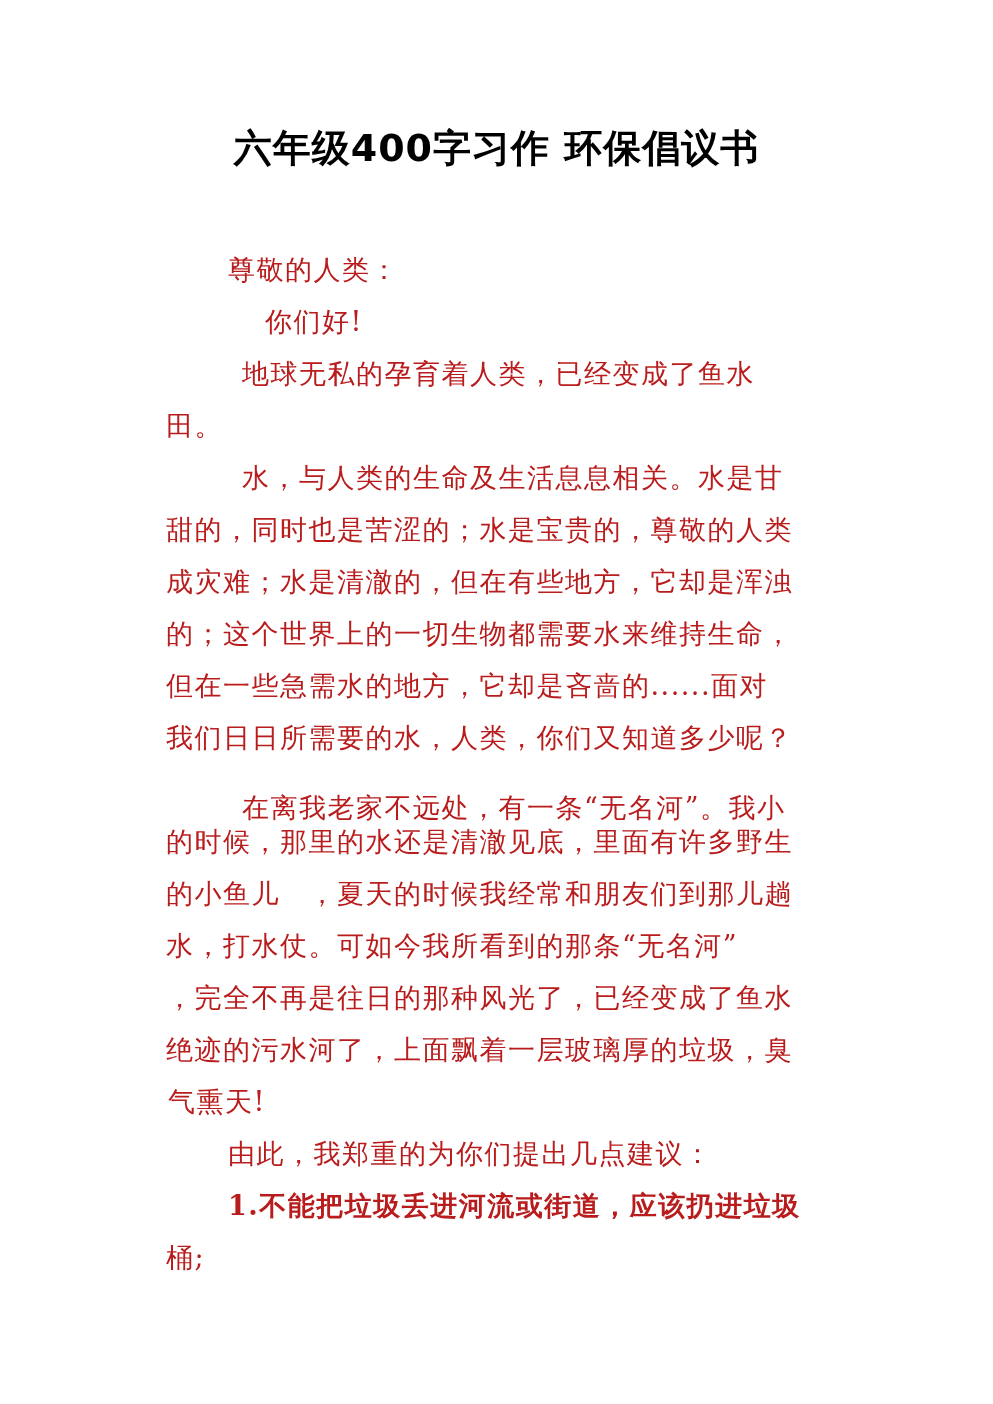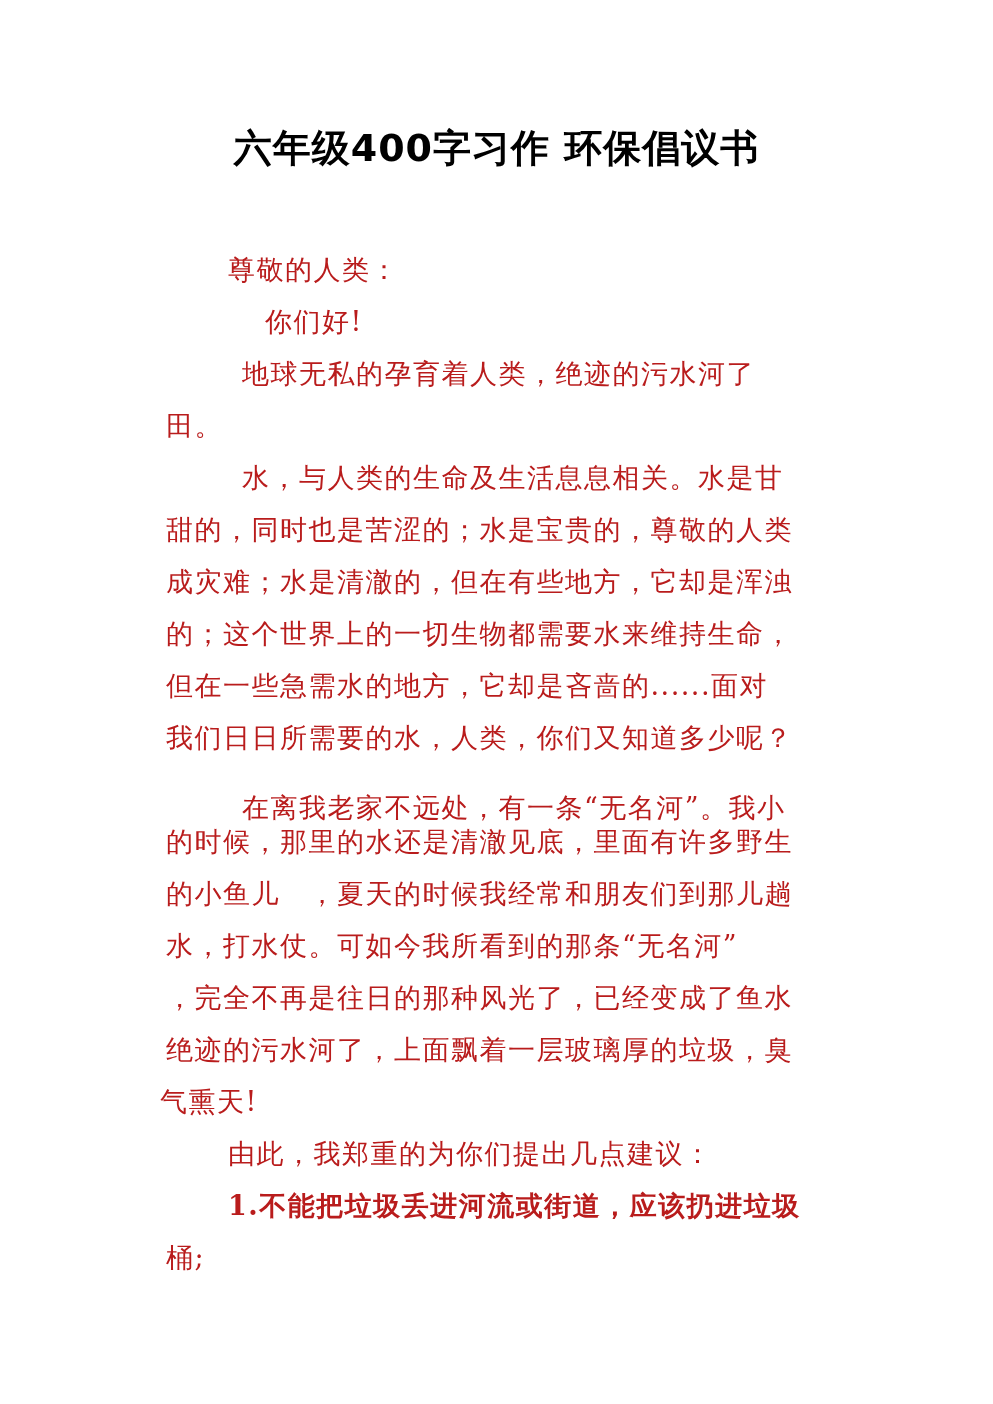--- a/index.html
+++ b/index.html
@@ -45,32 +45,32 @@
     }
   </style>
 </head>
 <body>
 
 <div class="page">
   <div class="title">六年级400字习作 环保倡议书</div>
   <div id="body-lines">
       <div class="line" style="left: 228px; top: 250px;">尊敬的人类：</div>
       <div class="line" style="left: 242px; top: 302px; margin-left: 23px;">你们好!</div>
-      <div class="line" style="left: 242px; top: 354px;">地球无私的孕育着人类，绝迹的污水河了</div>
+      <div class="line" style="left: 242px; top: 354px;">地球无私的孕育着人类，已经变成了鱼水</div>
       <div class="line" style="left: 166px; top: 406px;">田。</div>
       <div class="line" style="left: 242px; top: 458px;">水，与人类的生命及生活息息相关。水是甘</div>
       <div class="line" style="left: 166px; top: 510px;">甜的，同时也是苦涩的；水是宝贵的，尊敬的人类</div>
       <div class="line" style="left: 166px; top: 562px; text-align: right;">成灾难；水是清澈的，但在有些地方，它却是浑浊</div>
       <div class="line" style="left: 166px; top: 614px;">的；这个世界上的一切生物都需要水来维持生命，</div>
       <div class="line" style="left: 166px; top: 666px;">但在一些急需水的地方，它却是吝啬的......面对</div>
       <div class="line" style="left: 166px; top: 718px; text-align: center;">我们日日所需要的水，人类，你们又知道多少呢？</div>
       <div class="line" style="left: 242px; top: 788px;">在离我老家不远处，有一条“无名河”。我小</div>
       <div class="line" style="left: 166px; top: 822px;">的时候，那里的水还是清澈见底，里面有许多野生</div>
       <div class="line" style="left: 166px; top: 874px;">的小鱼儿　，夏天的时候我经常和朋友们到那儿趟</div>
       <div class="line" style="left: 166px; top: 926px;">水，打水仗。可如今我所看到的那条“无名河”</div>
       <div class="line" style="left: 166px; top: 978px;">，完全不再是往日的那种风光了，已经变成了鱼水</div>
       <div class="line" style="left: 166px; top: 1030px;">绝迹的污水河了，上面飘着一层玻璃厚的垃圾，臭</div>
-      <div class="line" style="left: 160px; top: 1082px;">气熏天!</div>
+      <div class="line" style="left: 168px; top: 1082px;">气熏天!</div>
       <div class="line" style="left: 228px; top: 1134px; text-align: right;">由此，我郑重的为你们提出几点建议：</div>
       <div class="line" style="left: 228px; top: 1186px; font-weight: bold;">1.不能把垃圾丢进河流或街道，应该扔进垃圾</div>
       <div class="line" style="left: 166px; top: 1238px;">桶;</div>
     </div>
 </div>
 
 </body></html>

